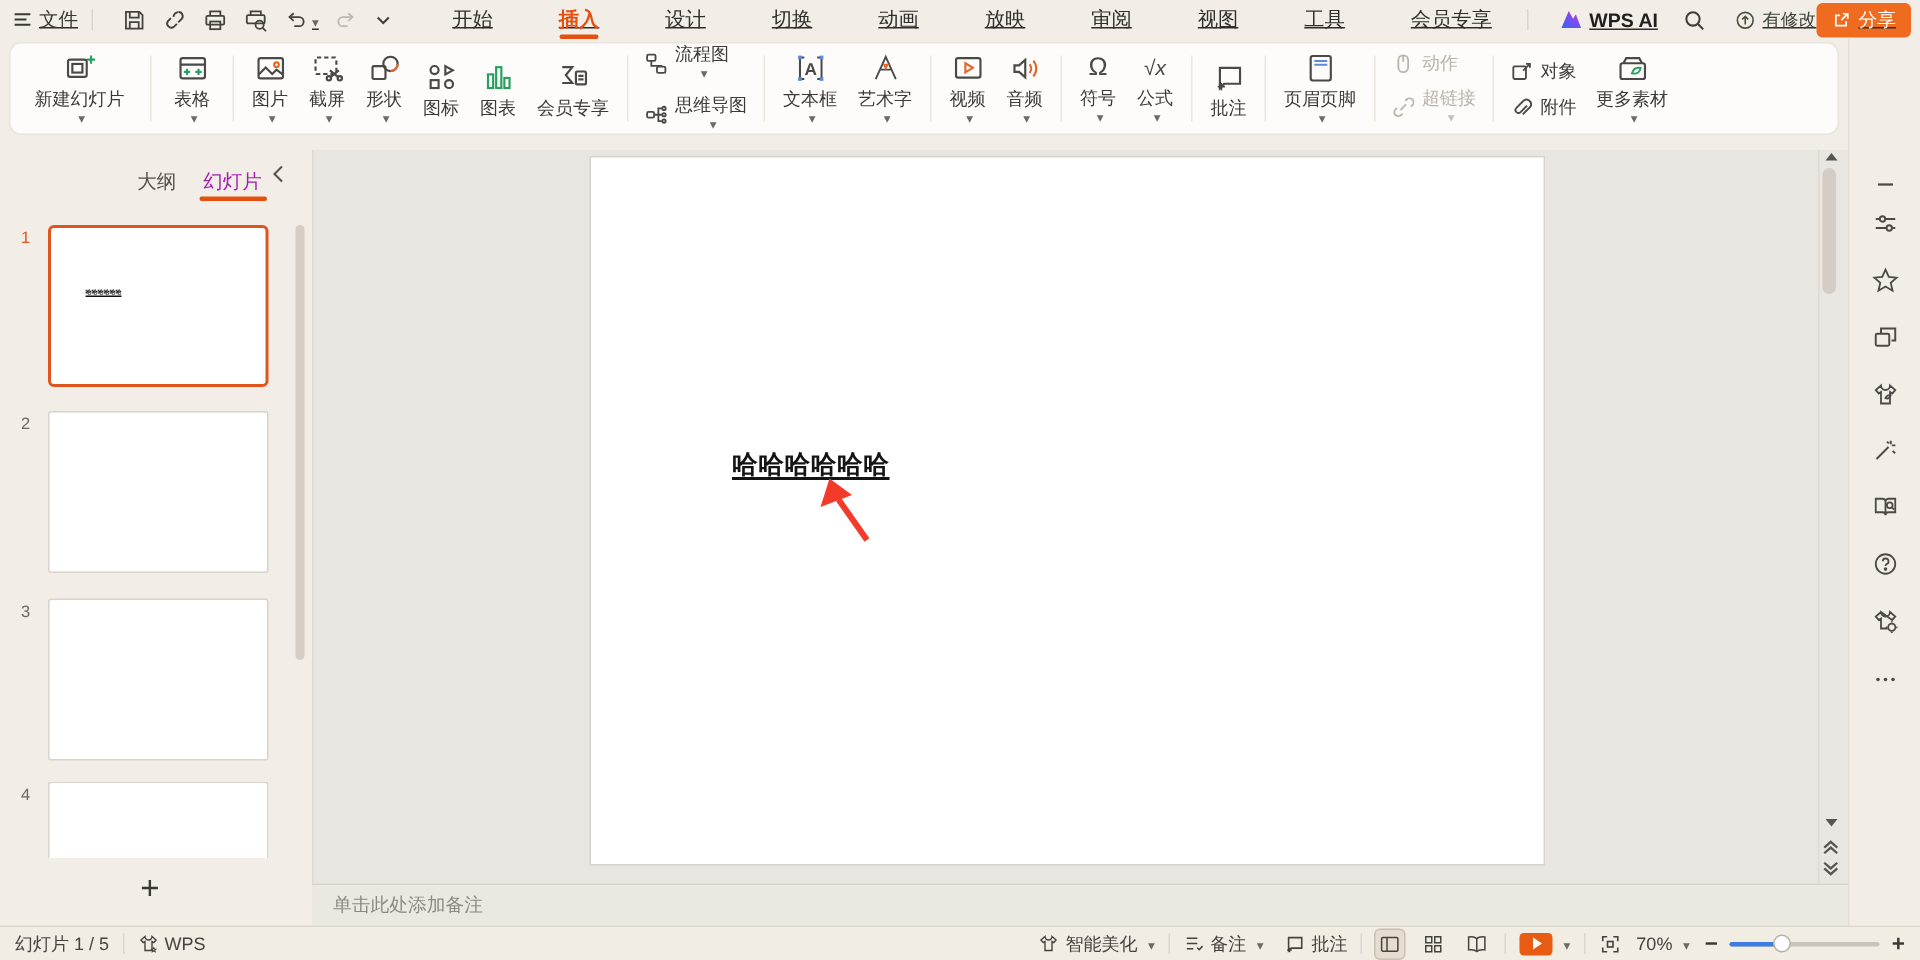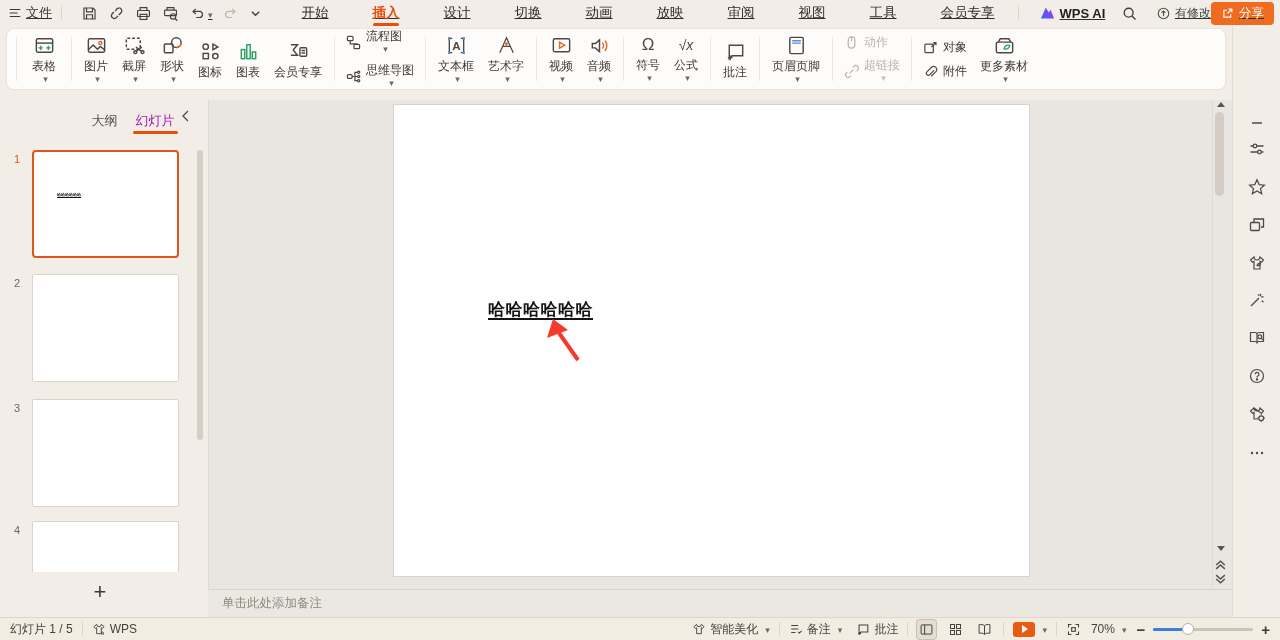--- a/index.html
+++ b/index.html
@@ -205,20 +205,33 @@
           <path d="M8 4.5H4v9.5h9.5V10"></path>
           <path d="M10.5 3h4.5v4.5M14.6 3.4L9 9"></path>
         </svg>
     </span>
     <span>分享</span>
   </div>
 </div>
 
 <div class="abs ribbon">
 
+  <div class="rbtn" style="padding:0 12px;">
+    <span>
+      <svg width="23" height="23" viewBox="0 0 24 24" fill="none" stroke="#4a4946" stroke-width="1.5">
+          <rect x="3.5" y="6" width="13" height="12" rx="1.5"></rect>
+          <rect x="6.5" y="9" width="7" height="6"></rect>
+          <path d="M19.5 3.2v5.6M16.7 6h5.6" stroke="#27a05f"></path>
+        </svg>
+    </span>
+    <span class="rlabel">
+        <span>新建幻灯片</span>
+        <span class="caret"></span>
+      </span>
+  </div>
   <div class="rdiv"></div>
 
   <div class="rbtn" style="padding:0 10px;">
     <span>
       <svg width="23" height="23" viewBox="0 0 24 24" fill="none" stroke="#4a4946" stroke-width="1.5">
           <rect x="3.5" y="5" width="17" height="14" rx="1.5"></rect>
           <path d="M3.5 9.5h17"></path>
           <path d="M8 12.3v4.4M5.8 14.5h4.4M16 12.3v4.4M13.8 14.5h4.4" stroke="#27a05f"></path>
         </svg>
     </span>

